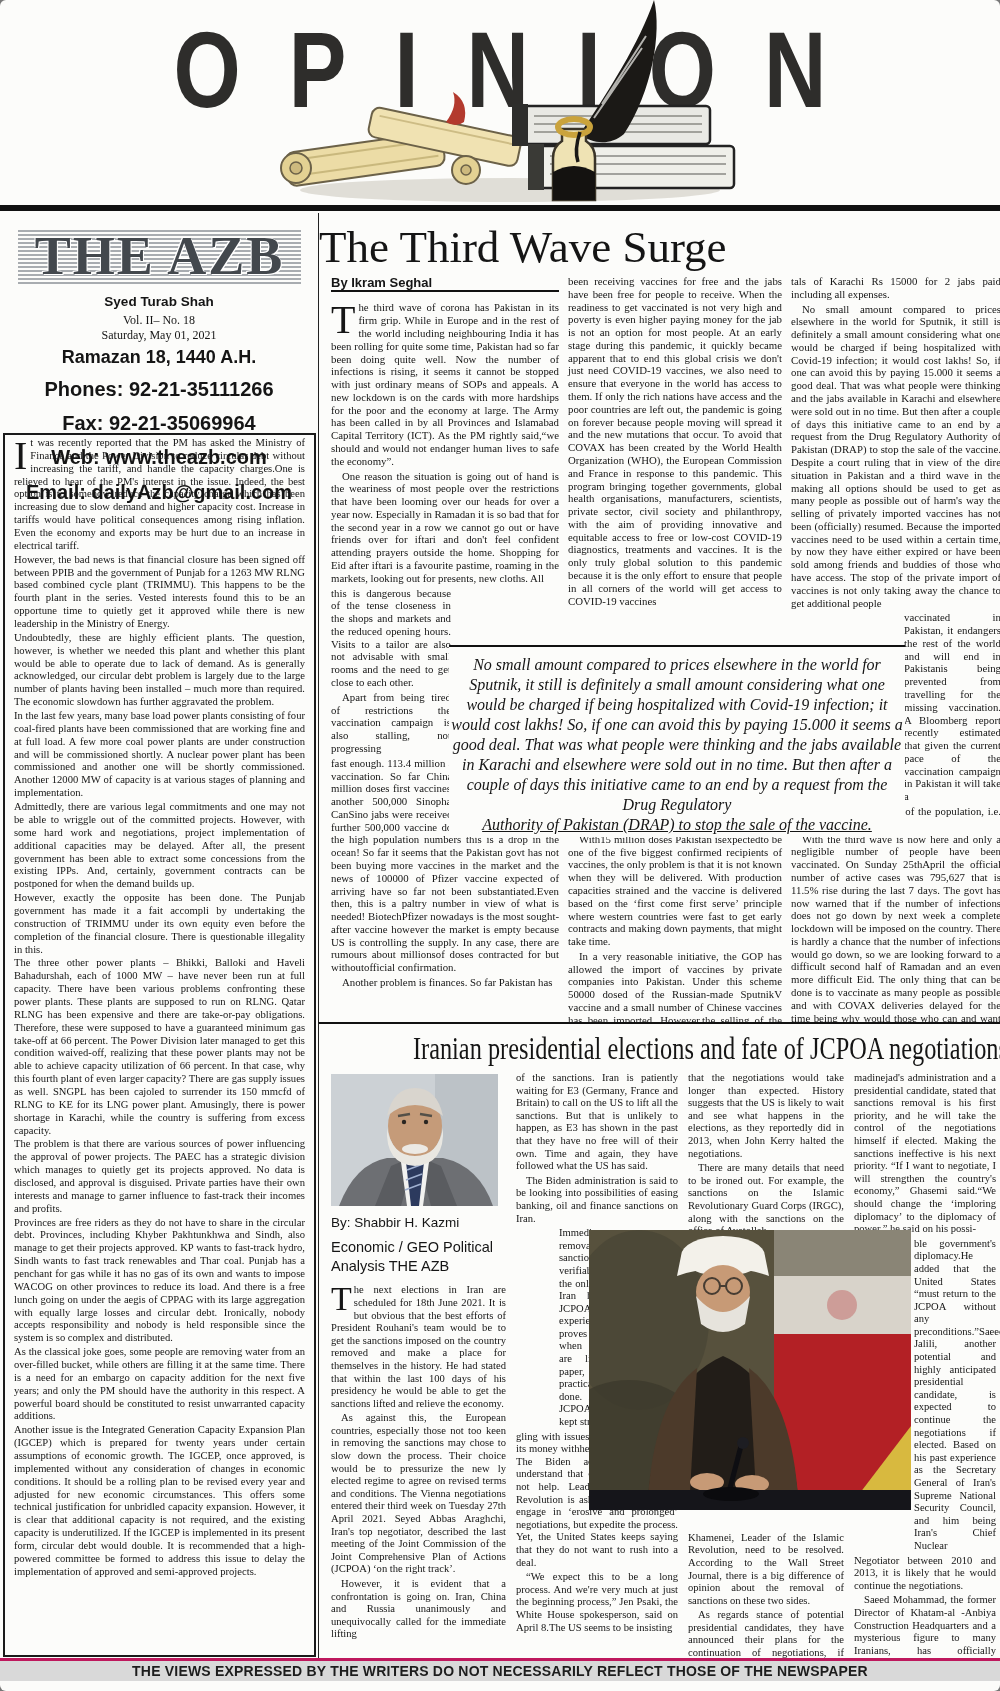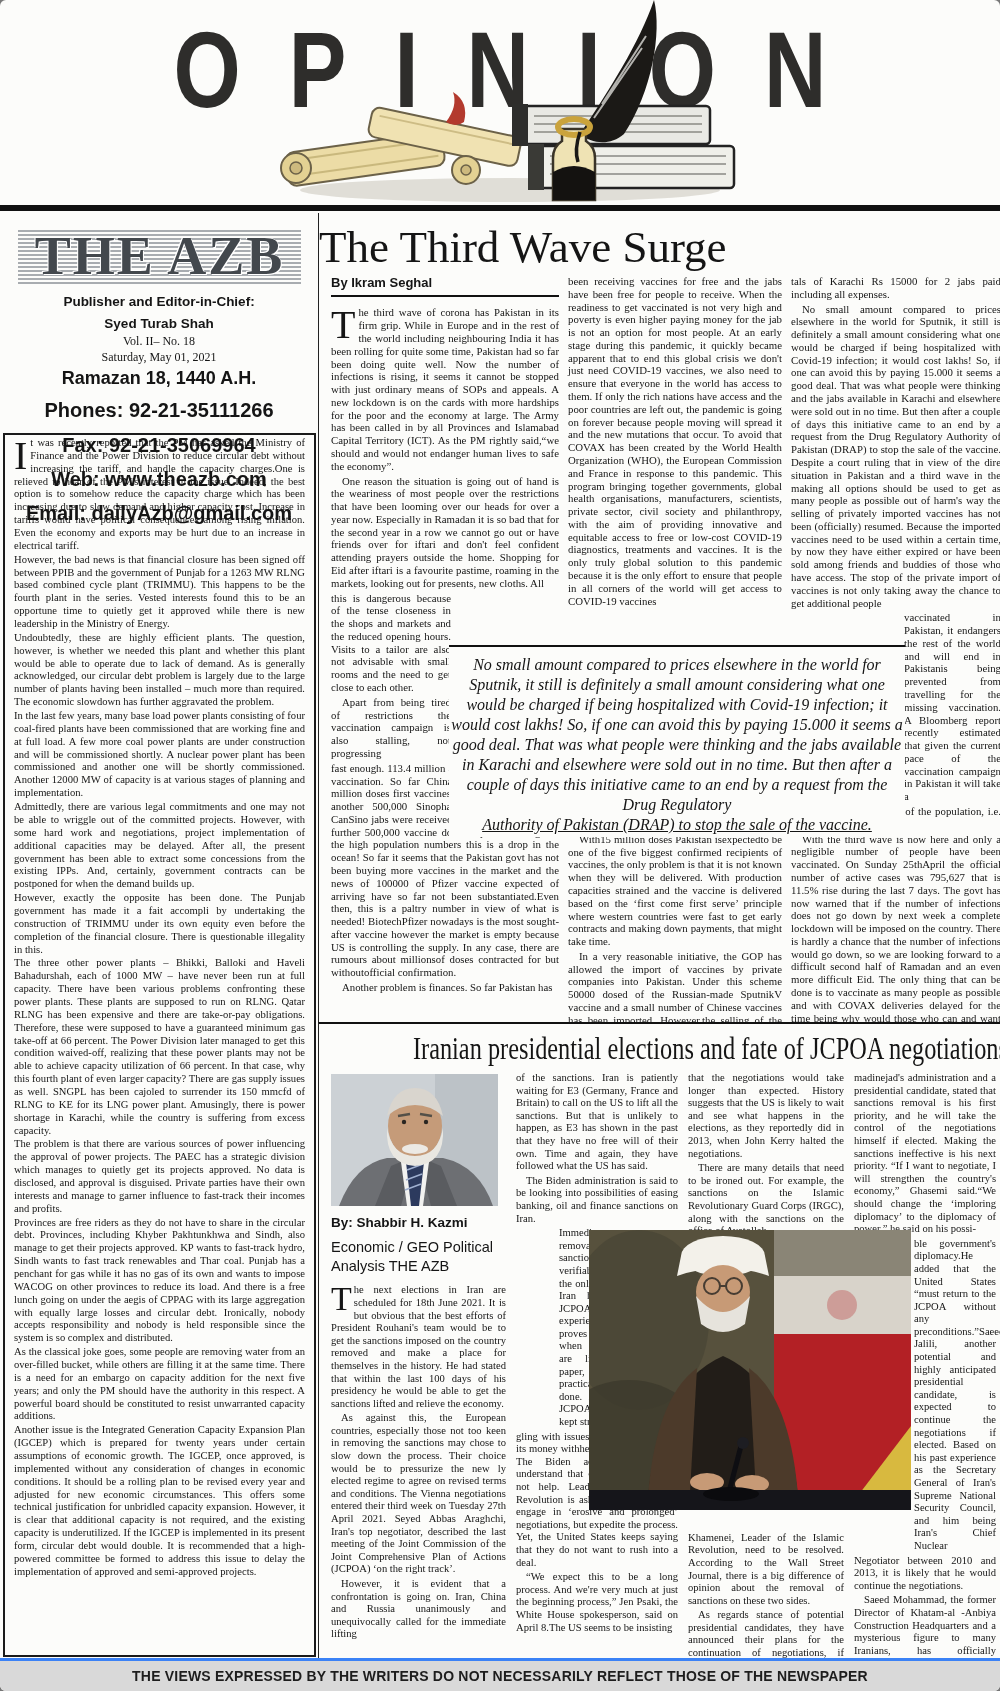--- a/index.html
+++ b/index.html
@@ -38,21 +38,21 @@
         border-left:1.5px solid #222;box-sizing:border-box;}
   .tw-title{font-size:45px;font-weight:normal;line-height:1;margin:12px 0 3px;}
   .tw-cols{position:relative;display:flex;gap:9px;padding:2px 6px 0 12px;}
   .twc{font-size:10.8px;line-height:1.185;text-align:justify;}
   .twc p{margin:0 0 2px;text-indent:11px;}
   .twc p.noind{text-indent:0;}
   .tw-c1{width:228px;flex:none;}
   .tw-c2{width:214px;flex:none;}
   .tw-c3{width:210px;flex:none;}
   .byline{font-family:"Liberation Sans",sans-serif;font-weight:bold;font-size:13px;
-        border-bottom:2px solid #111;padding-bottom:5px;margin-bottom:9px;}
+        border-bottom:2px solid #111;margin-bottom:9px;}
   .nar1{width:120px;}
   .nar3{width:97px;margin-left:auto;}
   .spacer2{height:196px;}
   .tw-quote{position:absolute;left:130px;top:372px;width:452px;background:#fcfcfa;z-index:5;
         border-top:2px solid #111;padding:8px 2px 2px;font-style:italic;font-size:16px;
         line-height:1.25;text-align:center;}
   .tw-quote .ql{text-decoration:underline;display:block;}
 
   
   #iran{position:absolute;left:318px;top:1022px;width:682px;height:636px;overflow:hidden;
@@ -61,31 +61,31 @@
   .ir-title span{display:inline-block;transform:scaleX(0.76);transform-origin:center;}
   .ir-cols{display:flex;gap:10px;padding:2px 5px 0 12px;}
   .irc{font-size:10.6px;line-height:1.19;text-align:justify;}
   .irc p{margin:0 0 2px;text-indent:10px;}
   .irc p.noind{text-indent:0;}
   .ir-cA{width:175px;flex:none;}
   .ir-cB{width:162px;flex:none;}
   .ir-cC{width:156px;flex:none;}
   .ir-cD{width:142px;flex:none;}
   .kazmi-photo{width:167px;height:132px;margin:2px 0 5px;}
-  .ir-byline{font-family:"Liberation Sans",sans-serif;font-weight:bold;font-size:13.5px;margin:0 0 7px;}
+  .ir-byline{font-family:"Liberation Sans",sans-serif;font-weight:normal;font-size:13.5px;margin:0 0 7px;}
   .ir-role{font-family:"Liberation Sans",sans-serif;font-weight:normal;font-size:14.5px;line-height:1.3;margin:0 0 9px;}
   .dc2{float:left;font-size:34px;line-height:0.78;padding:2px 2px 0 0;}
   .narB{width:72px;margin-left:43px;}
   .narD{width:82px;margin-left:auto;}
   .spacerC{height:292px;}
   .rouhani-photo{position:absolute;left:270px;top:206px;width:322px;height:280px;z-index:4;}
 
   
-  #disclaimer{position:absolute;left:0;top:1658px;width:1000px;height:33px;background:#d9d9d9;
-        border-top:3px solid #3b82f6;box-sizing:border-box;display:flex;align-items:center;justify-content:center;
+  #disclaimer{position:absolute;left:0;top:1658px;width:1000px;height:23px;background:#d9d9d9;
+        border-top:3px solid #be185d;box-sizing:border-box;display:flex;align-items:center;justify-content:center;
         font-family:"Liberation Sans",sans-serif;font-weight:bold;font-size:14px;color:#1d1d1d;letter-spacing:0.2px;}
 </style>
 </head>
 <body>
 
 <div id="page">
 
   <div class="opinion-wrap">
     <div class="opinion-title">OPINION</div>
   </div>
@@ -123,21 +123,20 @@
     <path d="M303 200 l0 -28 q21 -12 42 0 l0 28 z" fill="#141210"></path>
     <ellipse cx="324" cy="127" rx="16" ry="8" fill="none" stroke="#caa33c" stroke-width="6"></ellipse>
     <path d="M330 132 q-6 18 -2 30" stroke="#1b1916" stroke-width="3.5" fill="none"></path>
   </svg>
   <div class="top-rule"></div>
 
   <div class="azb-logo">
     <span>THE AZB</span>
   </div>
   <div class="pub-info">
-    <div class="pi-b">Publisher and Editor-in-Chief:</div>
     <div class="pi-b">Syed Turab Shah</div>
     <div class="pi-s">Vol. II– No. 18</div>
     <div class="pi-s">Saturday, May 01, 2021</div>
     <div class="pi-m">Ramazan 18, 1440 A.H.</div>
     <div class="pi-bb">Phones: 92-21-35111266</div>
     <div class="pi-bb">Fax: 92-21-35069964</div>
     <div class="pi-bb">Web: www.theazb.com</div>
     <div class="pi-bb">Email: dailyAzb@gmail.com</div>
   </div>
 

